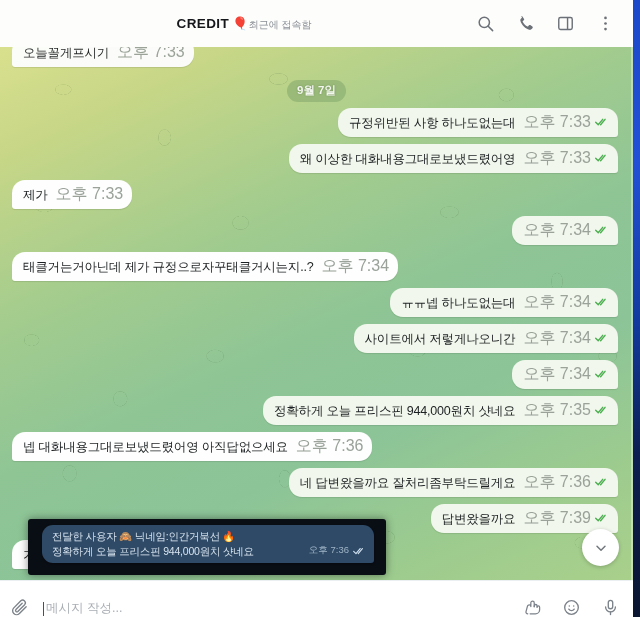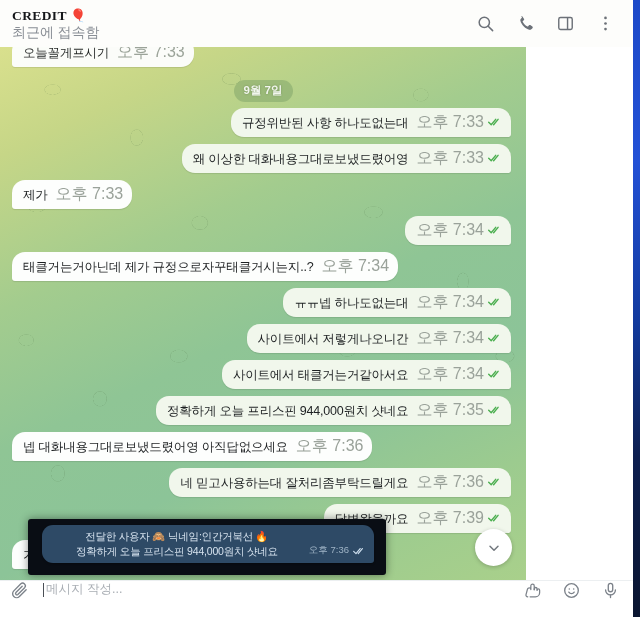--- a/index.html
+++ b/index.html
@@ -18,36 +18,36 @@
 
   
   .header {
     position: absolute; top: 0; left: 0;
     width: 633px; height: 47px;
     background: #fdfdfb;
     display: flex; align-items: center;
     padding: 0 10px 0 12px;
     z-index: 30;
   }
-  .header-titles { display: flex; flex-direction: column; justify-content: center; flex: 1; font-family: Liberation Serif, serif; }
+  .header-titles { display: flex; flex-direction: row; justify-content: center; flex: 1; }
   .chat-title {
     font-size: 13.5px; font-weight: bold; color: #15171a;
     letter-spacing: 0.4px; line-height: 15px;
     display: flex; align-items: center; gap: 3px;
   }
   .title-emoji { font-size: 13px; line-height: 1; }
-  .chat-status { font-size: 14px; color: #8a8f96; line-height: 15px; margin-top: 2px; }
+  .chat-status { font-size: 10px; color: #8a8f96; line-height: 15px; margin-top: 2px; }
   .header-actions { display: flex; align-items: center; gap: 21px; padding-right: 8px; }
   .hicon { width: 19px; height: 19px; color: #6c7178; display: block; }
   .hicon svg { width: 100%; height: 100%; display: block; }
 
   
   .chat-area {
     position: absolute; top: 47px; left: 0;
-    width: 526px; height: 533px;
+    width: 633px; height: 533px;
     overflow: hidden;
   }
   .chat-bg {
     position: absolute; inset: 0;
     background:
       linear-gradient(155deg, #d9e08d 0%, #c6d687 14%, #a3cc8e 34%, #8fc595 52%, #8cc498 68%, #9ccb8f 84%, #a9d08b 100%);
   }
   .chat-bg::after {
     content: "";
     position: absolute; inset: 0;
@@ -148,21 +148,21 @@
     width: 332px;
     background: #2e4a66;
     border-radius: 11px 11px 3px 11px;
     padding: 4px 8px 4px 10px;
     display: flex; align-items: flex-end; gap: 7px;
     box-shadow: 0 1px 2px rgba(0,0,0,0.3);
   }
   .fwd-lines { flex: 1; }
   .fwd-line {
     font-size: 10.5px; color: #d6e2ee; line-height: 15px;
-    letter-spacing: -0.2px; white-space: nowrap; text-align: center;
+    letter-spacing: -0.2px; white-space: nowrap;
   }
   .fwd-meta { display: flex; align-items: center; gap: 4px; padding-bottom: 2px; }
   .fwd-time { font-size: 9.5px; color: #9fb4c6; white-space: nowrap; }
   .fwd-ticks { width: 13px; height: 10px; color: #cfe0ef; }
   .fwd-ticks svg { width: 100%; height: 100%; display: block; }
 
   
   .scroll-down-btn {
     position: absolute; right: 14px; bottom: 14px;
     width: 37px; height: 37px; border-radius: 50%;
@@ -171,21 +171,21 @@
     display: flex; align-items: center; justify-content: center;
     z-index: 20; cursor: pointer; border: none;
   }
   .scroll-down-btn svg { width: 16px; height: 16px; color: #71777d; display: block; }
 
   
   .composer {
     position: absolute; left: 0; bottom: 0;
     width: 633px; height: 37px;
     background: #ffffff;
-    display: flex; align-items: flex-start;
+    display: flex; align-items: flex-end;
     padding: 0 13px 0 10px;
     border-top: 1px solid #eceff1;
     z-index: 30;
   }
   .attach-icon { width: 19px; height: 19px; color: #7c828a; flex: 0 0 auto; }
   .attach-icon svg { width: 100%; height: 100%; display: block; }
   .composer-input {
     flex: 1;
     margin-left: 14px;
     display: flex; align-items: center;
@@ -350,21 +350,20 @@
                 <svg viewBox="0 0 20 12" fill="none" stroke="currentColor" stroke-width="2" stroke-linecap="round" stroke-linejoin="round">
                   <polyline points="1,6.5 4.6,10 11,2.2"></polyline>
                   <polyline points="8,10 14.4,2.2"></polyline>
                 </svg>
               </span>
             </span>
           </div>
         </div>
         <div class="row out">
           <div class="bubble out">
-            <span class="msg-text">사이트에서 태클거는거같아서요</span>
             <span class="meta">
               <span class="time">오후 7:34</span>
               <span class="ticks">
                 <svg viewBox="0 0 20 12" fill="none" stroke="currentColor" stroke-width="2" stroke-linecap="round" stroke-linejoin="round">
                   <polyline points="1,6.5 4.6,10 11,2.2"></polyline>
                   <polyline points="8,10 14.4,2.2"></polyline>
                 </svg>
               </span>
             </span>
           </div>
@@ -386,21 +385,21 @@
         <div class="row in">
           <div class="bubble in">
             <span class="msg-text">넵 대화내용그대로보냈드렸어영 아직답없으세요</span>
             <span class="meta">
               <span class="time">오후 7:36</span>
             </span>
           </div>
         </div>
         <div class="row out">
           <div class="bubble out">
-            <span class="msg-text">네 믿고사용하는대 잘처리좀부탁드릴게요</span>
+            <span class="msg-text">네 답변왔을까요 잘처리좀부탁드릴게요</span>
             <span class="meta">
               <span class="time">오후 7:36</span>
               <span class="ticks">
                 <svg viewBox="0 0 20 12" fill="none" stroke="currentColor" stroke-width="2" stroke-linecap="round" stroke-linejoin="round">
                   <polyline points="1,6.5 4.6,10 11,2.2"></polyline>
                   <polyline points="8,10 14.4,2.2"></polyline>
                 </svg>
               </span>
             </span>
           </div>

